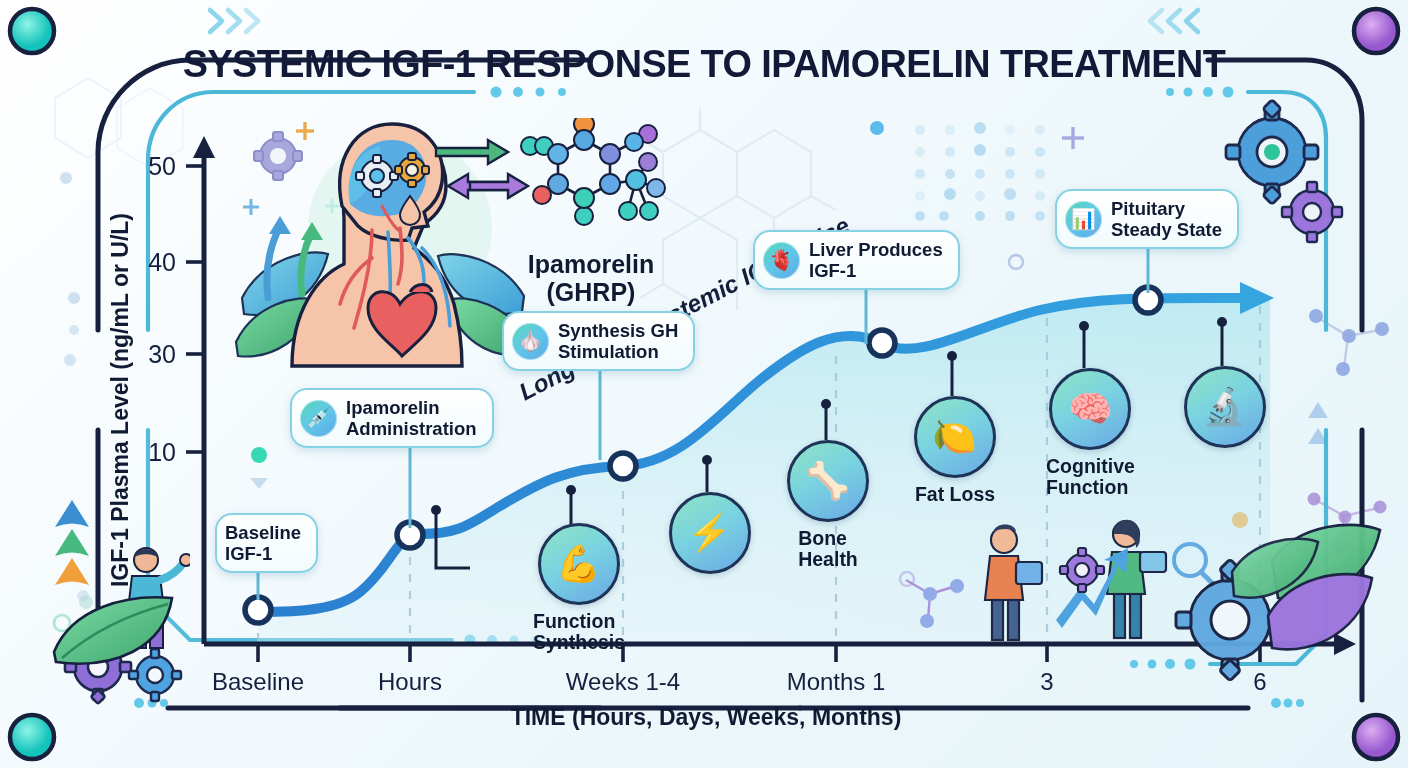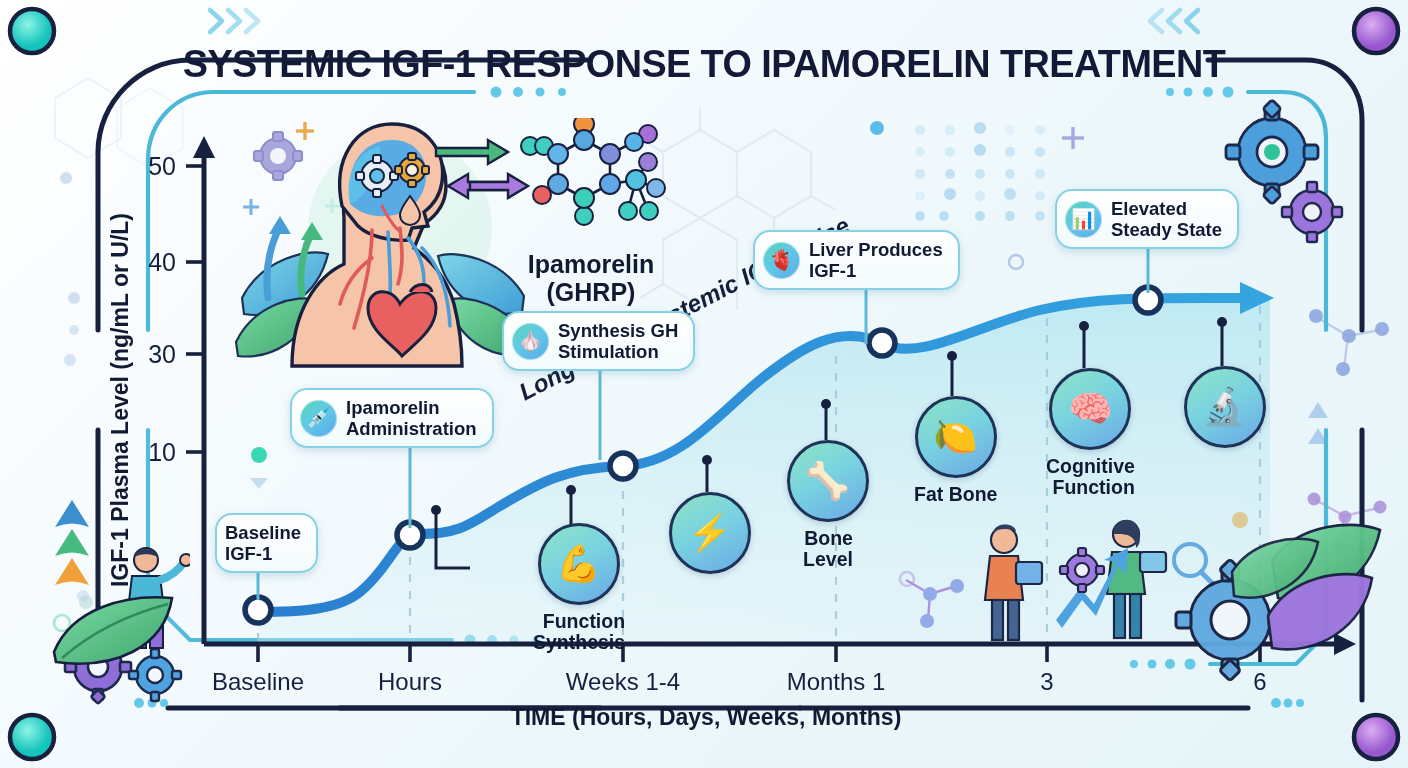--- a/index.html
+++ b/index.html
@@ -44,21 +44,21 @@
     background:linear-gradient(140deg,#57d6b6 0%,#61c8e8 48%,#5aa8e8 100%);
     box-shadow:inset 0 0 0 1px rgba(255,255,255,.5);}
 
   
   .benefit{position:absolute;display:flex;flex-direction:column;align-items:center;z-index:18;}
   .bcircle{width:76px;height:76px;border-radius:50%;
     background:linear-gradient(150deg,#8fe3c4 0%,#79d3e0 45%,#6aa9e6 100%);
     border:3px solid #1d3357;display:flex;align-items:center;justify-content:center;
     font-size:36px;line-height:1;box-shadow:0 2px 6px rgba(30,60,100,.22);}
   .blabel{margin-top:6px;font-size:19.5px;font-weight:bold;color:#111a33;
-    text-align:right;line-height:1.1;white-space:pre-line;}
+    text-align:left;line-height:1.1;white-space:pre-line;}
 
   
   #curve-label{
     position:absolute;left:521px;top:380px;
     font-size:24px;font-weight:bold;font-style:italic;color:#141d3a;
     transform:rotate(-27.5deg);transform-origin:left center;white-space:nowrap;z-index:20;
   }
 
   
   #ipa-block{position:absolute;left:496px;top:118px;width:190px;text-align:center;z-index:15;}
@@ -639,43 +639,43 @@
   </div>
 
   <div class="callout" style="left:753px;top:230px;">
     <span class="cdot">🫀</span>
     <span class="ctext">Liver Produces
 IGF-1</span>
   </div>
 
   <div class="callout" style="left:1055px;top:189px;">
     <span class="cdot">📊</span>
-    <span class="ctext">Elevated
+    <span class="ctext">Pituitary
 Steady State</span>
   </div>
 
   <div class="benefit" style="left:533px;top:523px;">
     <div class="bcircle">💪</div>
     <div class="blabel">Function
 Synthesis</div>
   </div>
 
   <div class="benefit" style="left:669px;top:492px;">
     <div class="bcircle">⚡</div>
   </div>
 
   <div class="benefit" style="left:787px;top:440px;">
     <div class="bcircle">🦴</div>
     <div class="blabel">Bone
-Level</div>
+Health</div>
   </div>
 
   <div class="benefit" style="left:914px;top:396px;">
     <div class="bcircle">🍋</div>
-    <div class="blabel">Fat Bone</div>
+    <div class="blabel">Fat Loss</div>
   </div>
 
   <div class="benefit" style="left:1046px;top:368px;">
     <div class="bcircle">🧠</div>
     <div class="blabel">Cognitive
 Function</div>
   </div>
 
   <div class="benefit" style="left:1184px;top:366px;">
     <div class="bcircle">🔬</div>

